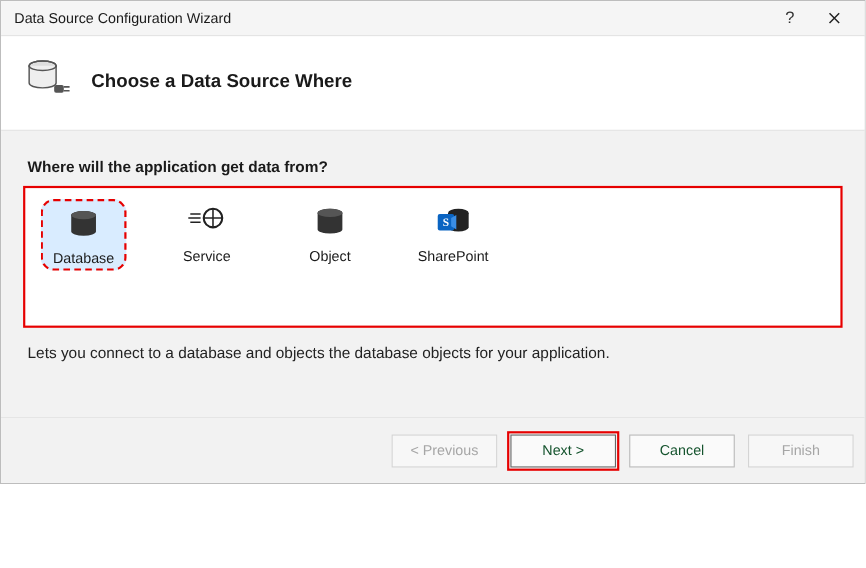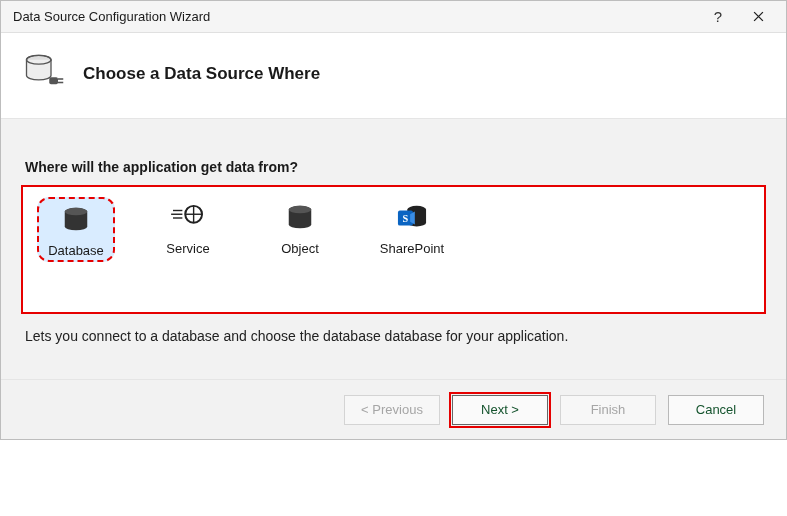--- a/index.html
+++ b/index.html
@@ -41,21 +41,21 @@
     padding: 18px 20px 22px 22px;
     gap: 18px;
     background: #fff;
   }
   .header .icon svg { width: 42px; height: 42px; }
   .header .heading { font-size: 17px; font-weight: 600; }
 
   
   .body {
     flex: 1;
-    padding: 16px 20px;
+    padding: 0 20px;
     background: #f2f2f2;
     border-top: 1px solid #e5e5e5;
     display: flex; flex-direction: column;
   }
   .prompt {
     font-weight: 600;
     font-size: 14px;
     margin: 24px 0 10px 4px;
   }
   .options-box {
@@ -86,21 +86,21 @@
     margin: 14px 4px 0 4px;
     font-size: 14px;
     color: #222;
   }
 
   
   .footer {
     height: 60px;
     display: flex; align-items: center; justify-content: flex-end;
     gap: 12px;
-    padding: 0 22px;
+    padding: 0 10px;
     background: #f2f2f2;
     border-top: 1px solid #e5e5e5;
   }
   .btn {
     min-width: 96px; height: 30px;
     border: 1px solid #b8b8b8;
     background: #fafafa;
     display: flex; align-items: center; justify-content: center;
     font-size: 13px;
     color: #14532d;
@@ -198,23 +198,23 @@
             <rect x="2" y="8" width="16" height="16" rx="2" fill="#0a64c2"></rect>
             <text x="10" y="20" text-anchor="middle" font-size="11" font-family="Segoe UI" fill="#fff" font-weight="600">S</text>
             <path d="M15 12 l5 -3 v14 l-5 -3 z" fill="#3a8ee6"></path>
           </svg>
         </div>
         <div class="label">SharePoint</div>
       </div>
 
     </div>
 
-    <div class="description">Lets you connect to a database and choose the database database for your application.</div>
+    <div class="description">Lets you connect to a database and objects the database objects for your application.</div>
   </div>
 
   <div class="footer">
     <div class="btn disabled">&lt; Previous</div>
     <div class="btn highlight">Next &gt;</div>
+    <div class="btn">Cancel</div>
     <div class="btn disabled">Finish</div>
-    <div class="btn">Cancel</div>
   </div>
 
 </div>
 
 </body></html>

